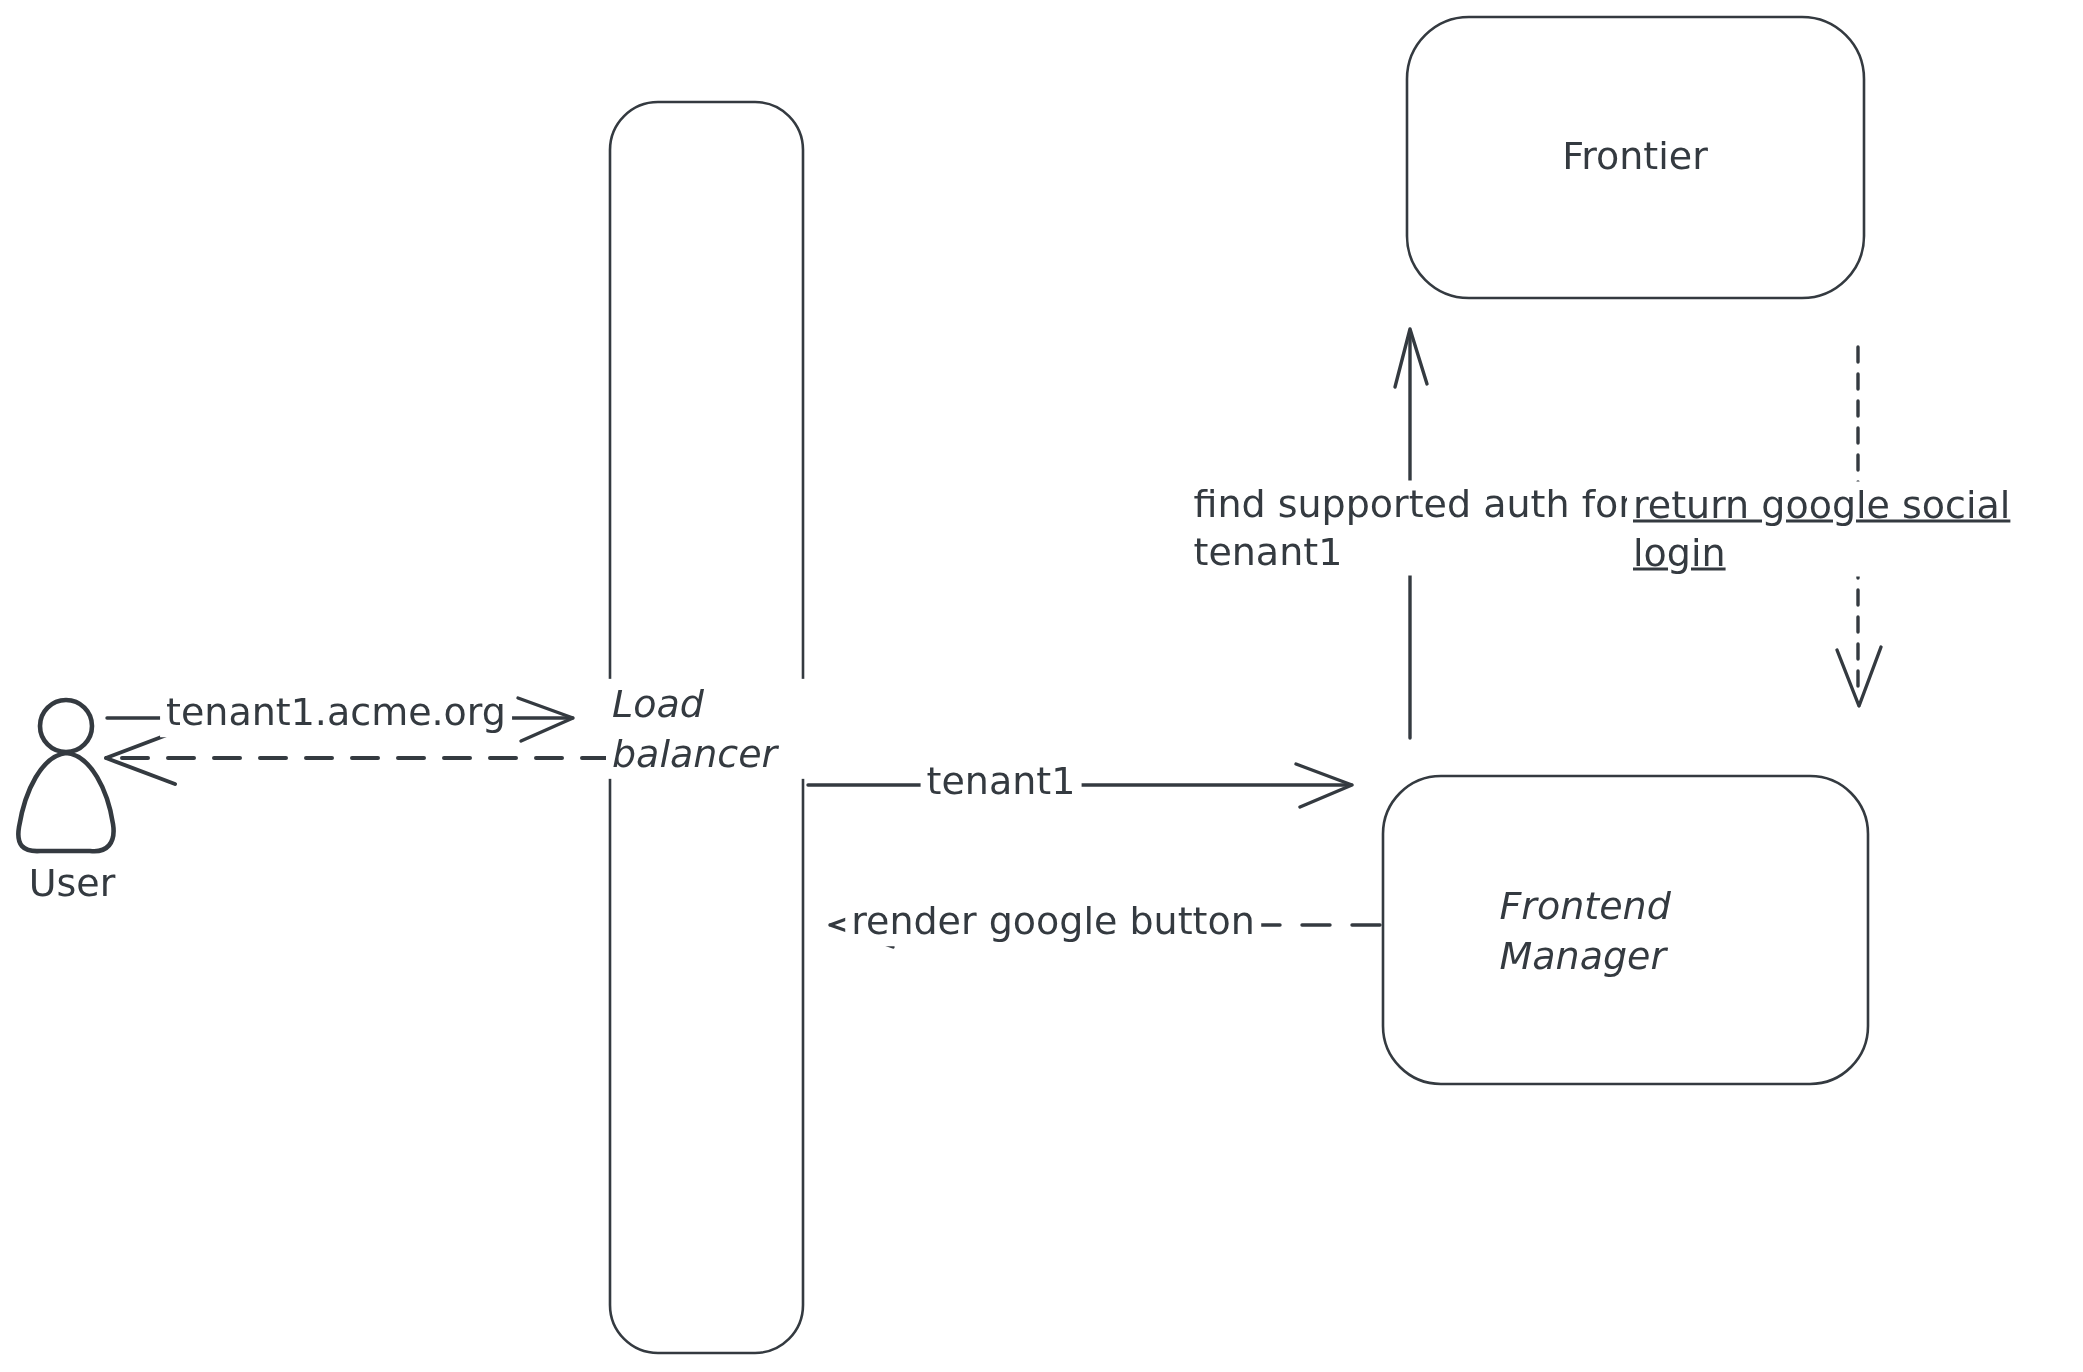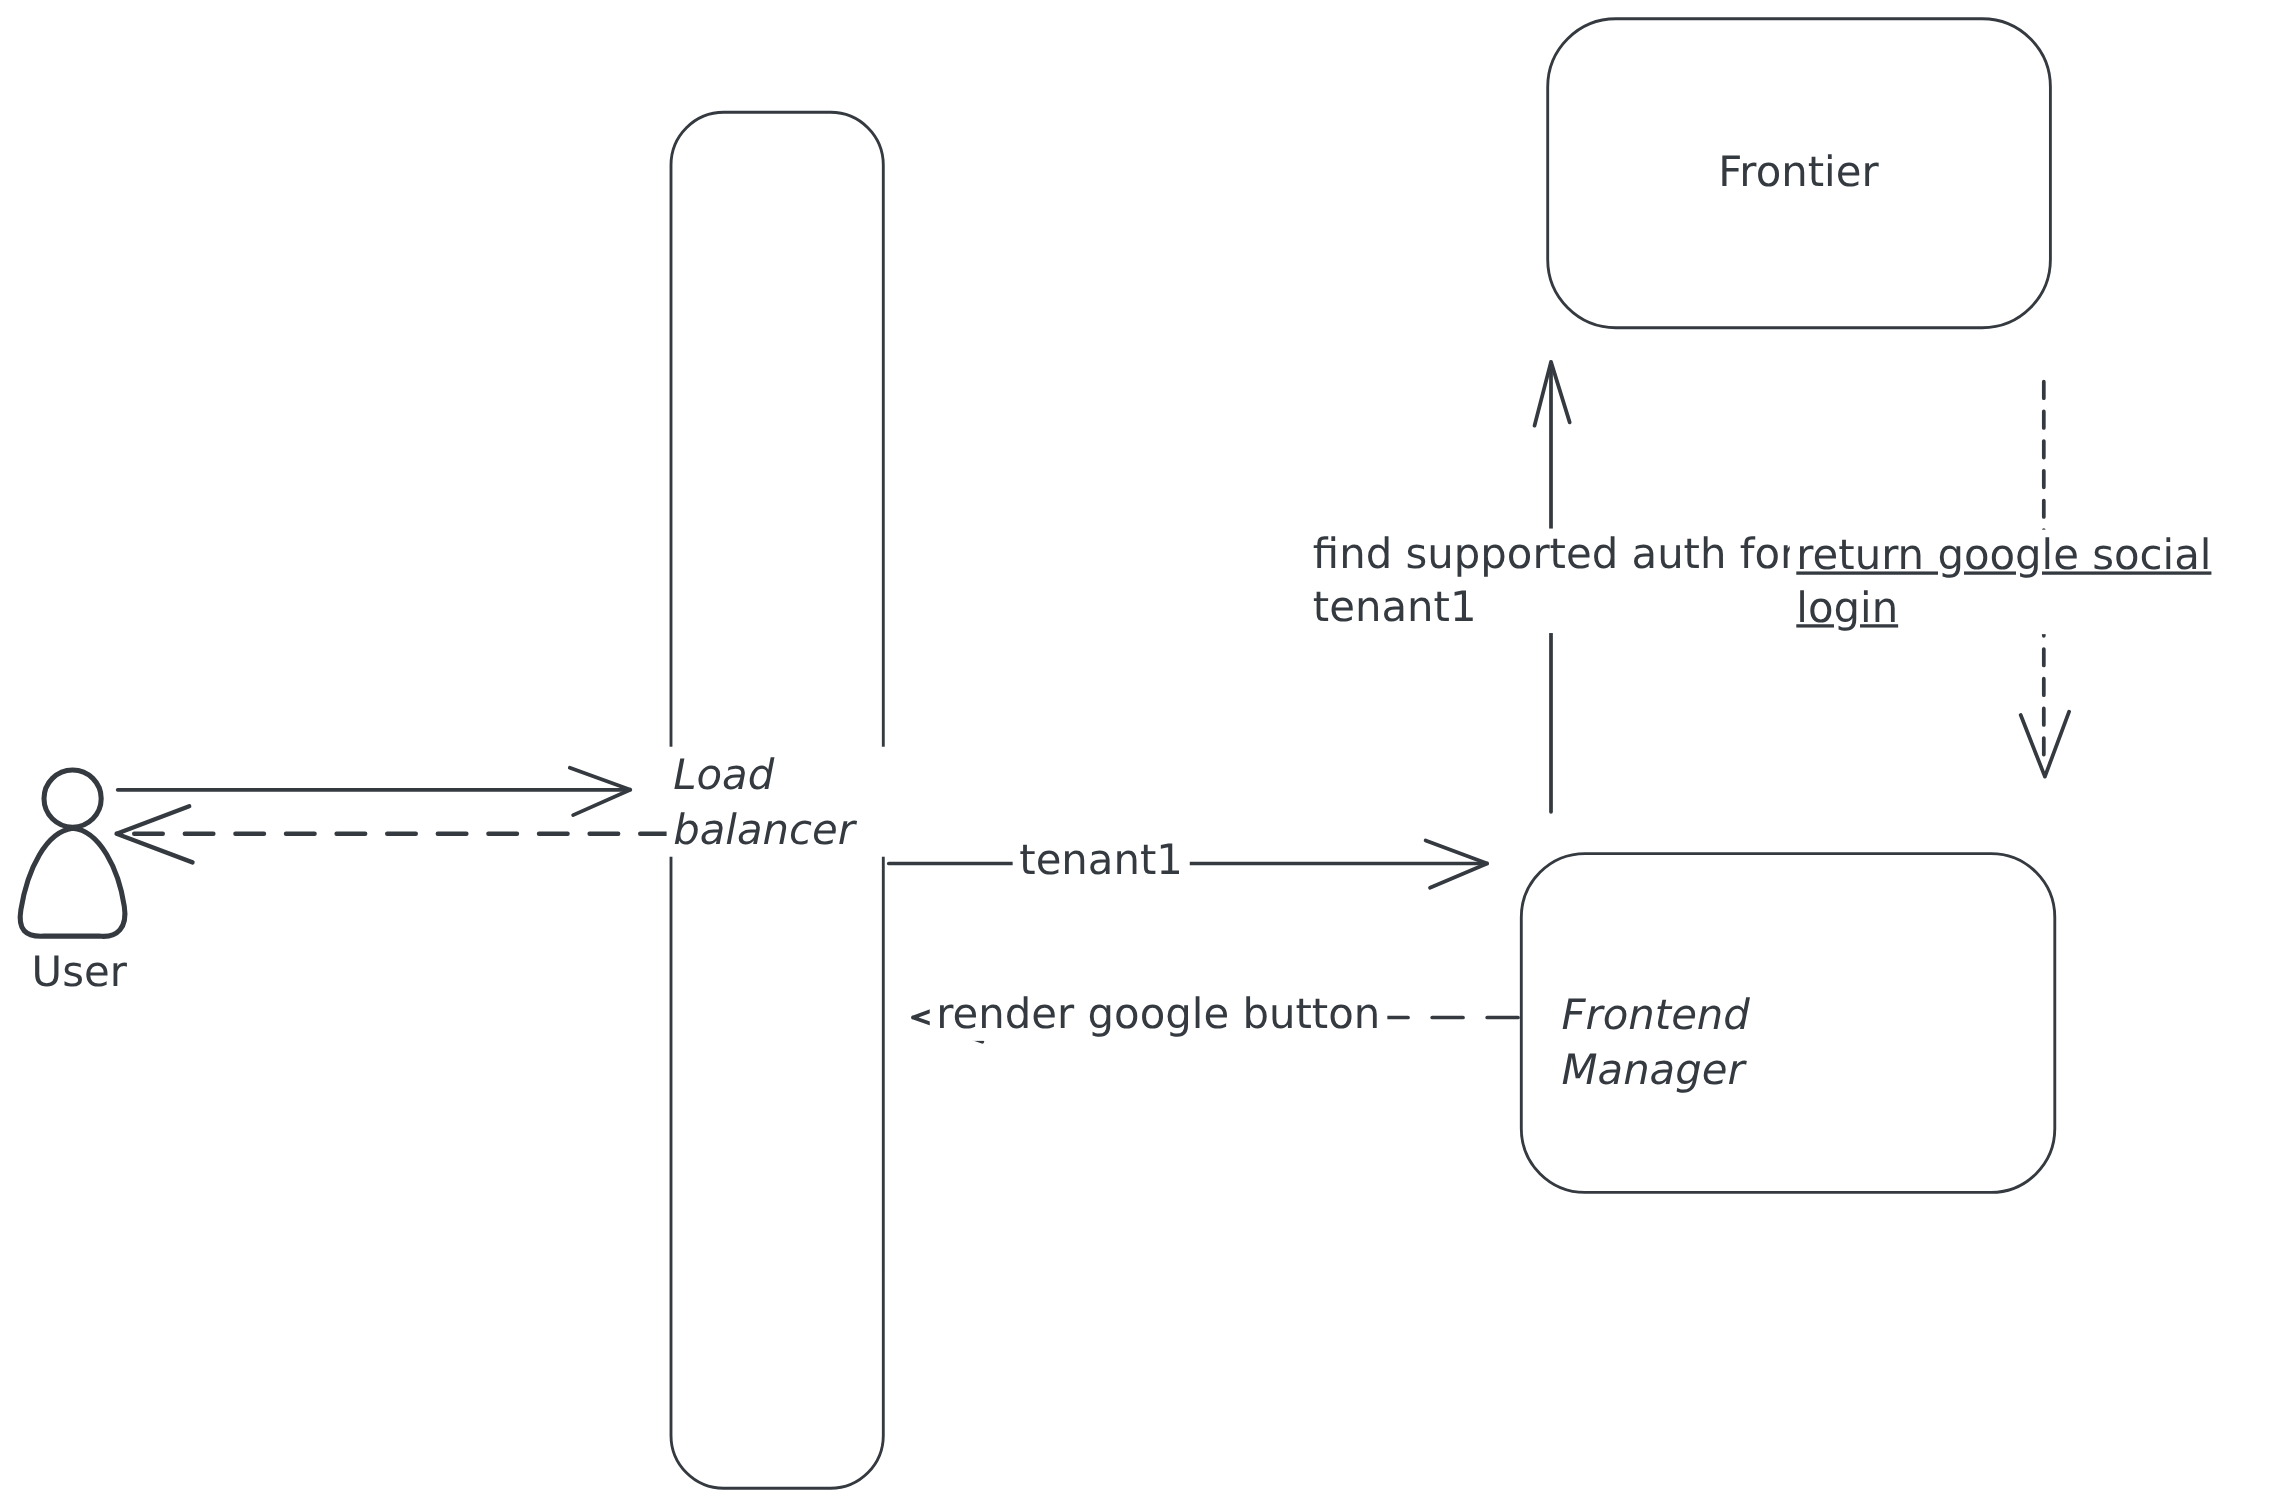--- a/index.html
+++ b/index.html
@@ -95,22 +95,23 @@
       <path class="stroke arrow" d="M 1837 650 L 1859 706 M 1881 647 L 1859 706"></path>
     </g>
   </svg>
 
   <div class="label" style="left:72px;top:884px;">User</div>
 
   <div class="label wrap lh13" style="left:707px;top:729px;width:190px;">Load balancer</div>
 
   <div class="label" style="left:1635px;top:157px;">Frontier</div>
 
-  <div class="label wrap lh13" style="left:1542px;top:931px;width:245px;margin-top:17px;">Frontend Manager</div>
+  <div class="label wrap lh13" style="left:1622px;top:931px;width:245px;">Frontend Manager</div>
 
+  <div class="label" style="left:336px;top:713px;">tenant1.acme.org</div>
 
   <div class="label" style="left:1001px;top:782px;">tenant1</div>
 
   <div class="label" style="left:1053px;top:922px;">render google button</div>
 
   <div class="label wrap" style="left:1416px;top:528px;width:445px;">find supported auth for tenant1</div>
 
   <div class="label wrap" style="left:1848px;top:529px;width:430px;text-decoration:underline;">return google social login</div>
 
 </div>

